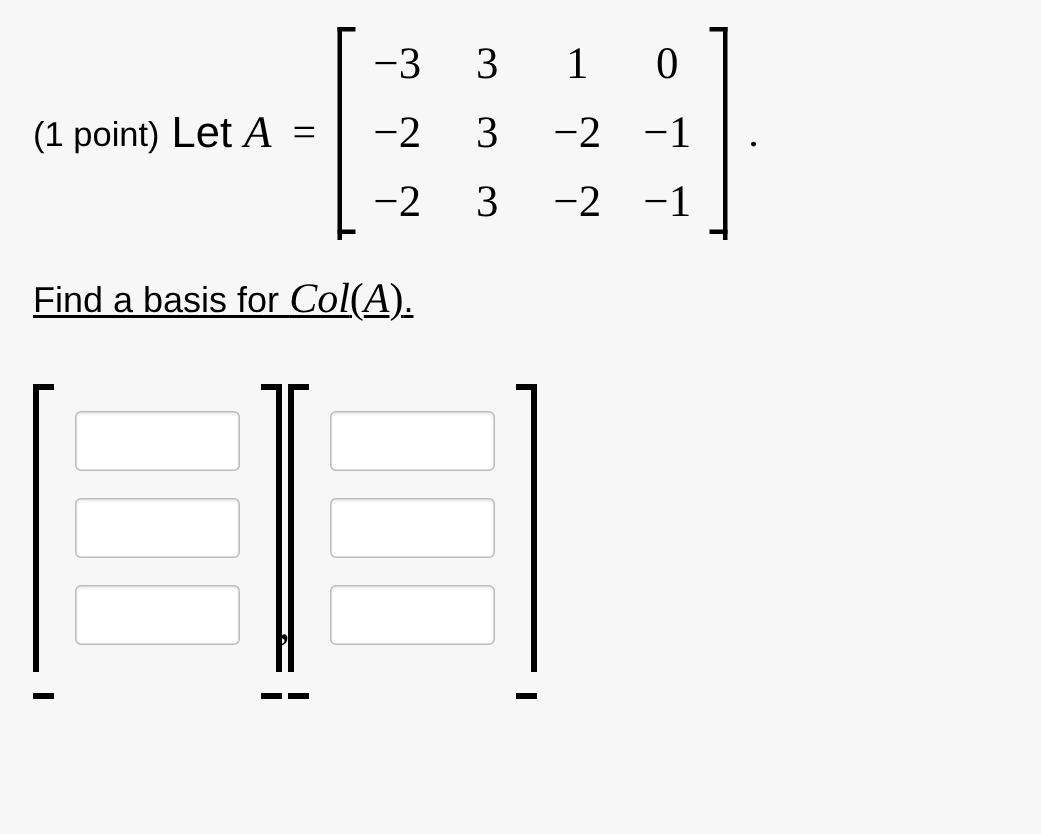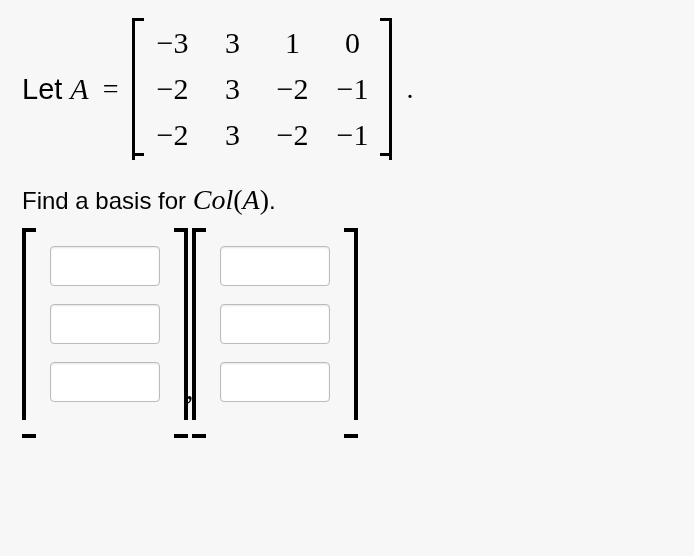--- a/index.html
+++ b/index.html
@@ -81,21 +81,22 @@
       padding: 8px 12px;
     }
     .matrix-cell { text-align: center; min-width: 32px; }
     .period {
       font-family: 'Times New Roman', Times, serif;
       font-size: 28px;
       margin-left: 6px;
     }
     .question {
       font-size: 24px;
-      margin-bottom: 12px;
+      margin-bottom: 40px;
+      text-decoration: underline;
     }
     .col-A {
       font-family: 'Times New Roman', Times, serif;
       font-style: italic;
       font-size: 28px;
     }
     .answer-row {
       display: flex;
       align-items: center;
       gap: 0;
@@ -148,20 +149,21 @@
     .ib-right::after {
       content: ""; position: absolute; right: 0; top: 0;
       width: 14px; height: 4px; background: #000;
       box-shadow: 0 calc(var(--ibh) - 4px) 0 #000;
     }
   </style>
 </head>
 <body>
 
 <div class="problem-intro">
+  <span class="points">(1 point)</span>
   <span class="let-text">Let</span>
   <span class="var-A">A</span>
   <span class="equals">=</span>
 
   <span class="matrix" style="--bh:138px">
     <span class="bracket-left" style="--bh:138px"></span>
     <span class="matrix-body">
       <span class="matrix-cell">−3</span>
       <span class="matrix-cell">3</span>
       <span class="matrix-cell">1</span>

